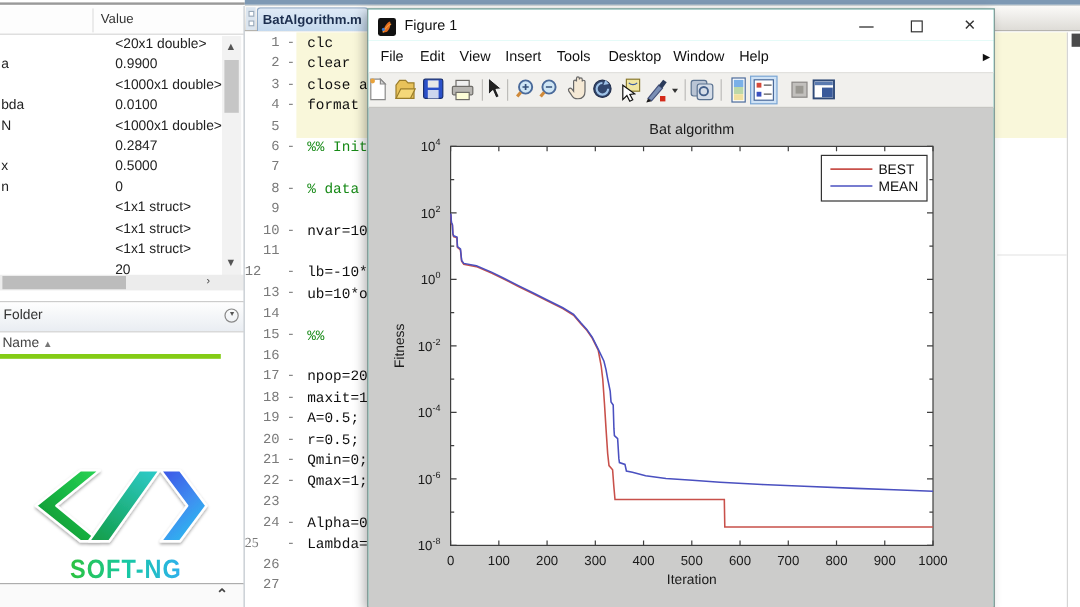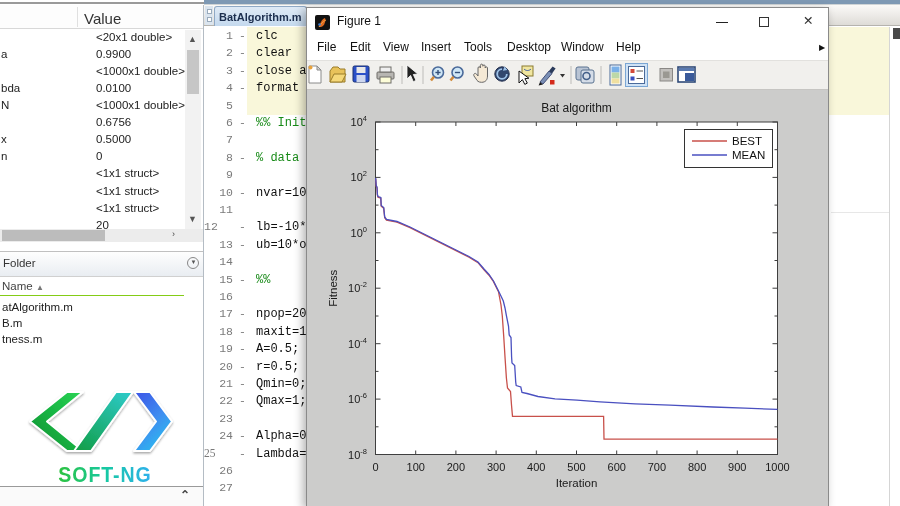--- a/index.html
+++ b/index.html
@@ -12,36 +12,36 @@
 <div id="stage">
 
   <div class="abs" style="left:0;top:0;width:204px;height:5px;background:#fff;"></div>
   <div class="abs" style="left:0;top:2px;width:204px;height:2px;background:#9a9a9a;"></div>
   <div class="abs" style="left:204px;top:0;width:696px;height:4px;background:#7e99b4;"></div>
   <div class="abs" style="left:204px;top:4px;width:696px;height:2px;background:#cfd4d6;"></div>
 
   <div class="abs" style="left:0;top:5px;width:203px;height:246px;background:#fff;">
     <div class="abs" style="left:0;top:0;width:203px;height:24px;background:#fdfdfd;border-bottom:1px solid #d8d8d8;box-sizing:border-box;">
       <div class="abs" style="left:77px;top:2px;width:1px;height:20px;background:#e0e0e0;"></div>
-      <div class="abs" style="left:84px;top:5px;font-size:15px;color:#333;">Value</div>
+      <div class="abs" style="left:84px;top:5px;font-size:11px;color:#333;">Value</div>
     </div>
     <div class="abs" style="left:0;top:25px;width:76px;height:204px;font-size:11.5px;color:#222;">
         <div style="position:absolute;top:18.1px;left:1px;">a</div>
         <div style="position:absolute;top:52.2px;left:1px;">bda</div>
         <div style="position:absolute;top:69.2px;left:1px;">N</div>
         <div style="position:absolute;top:103.3px;left:1px;">x</div>
         <div style="position:absolute;top:120.4px;left:1px;">n</div>
       </div>
     <div class="abs" style="left:84px;top:25px;width:100px;height:204px;font-size:11.5px;color:#222;margin-left:12px;">
         <div style="position:absolute;top:1.0px;left:0;">&lt;20x1 double&gt;</div>
         <div style="position:absolute;top:18.1px;left:0;">0.9900</div>
         <div style="position:absolute;top:35.1px;left:0;">&lt;1000x1 double&gt;</div>
         <div style="position:absolute;top:52.2px;left:0;">0.0100</div>
         <div style="position:absolute;top:69.2px;left:0;">&lt;1000x1 double&gt;</div>
-        <div style="position:absolute;top:86.2px;left:0;">0.6756</div>
+        <div style="position:absolute;top:86.2px;left:0;">0.2847</div>
         <div style="position:absolute;top:103.3px;left:0;">0.5000</div>
         <div style="position:absolute;top:120.4px;left:0;">0</div>
         <div style="position:absolute;top:137.4px;left:0;">&lt;1x1 struct&gt;</div>
         <div style="position:absolute;top:154.5px;left:0;">&lt;1x1 struct&gt;</div>
         <div style="position:absolute;top:171.5px;left:0;">&lt;1x1 struct&gt;</div>
         <div style="position:absolute;top:188.6px;left:0;">20</div>
       </div>
     <div class="abs" style="left:185px;top:25px;width:16px;height:200px;background:#f2f2f2;">
       <div class="abs" style="left:3px;top:4px;font-size:9px;color:#555;">▲</div>
       <div class="abs" style="left:2px;top:20px;width:12px;height:44px;background:#c6c6c6;"></div>
@@ -53,24 +53,23 @@
     </div>
   </div>
 
   <div class="abs" style="left:0;top:251px;width:203px;height:255px;background:#fff;border-top:1px solid #c0c0c0;box-sizing:border-box;">
     <div class="abs" style="left:0;top:0;width:203px;height:25px;background:linear-gradient(#fefefe,#e9edf2);border-bottom:1px solid #d0d0d0;box-sizing:border-box;">
       <div class="abs" style="left:3px;top:5px;font-size:11.5px;color:#333;">Folder</div>
       <div class="abs" style="left:187px;top:5px;width:12px;height:12px;border:1px solid #888;border-radius:50%;box-sizing:border-box;">
         <div class="abs" style="left:2.5px;top:1px;font-size:6px;color:#555;">▼</div>
       </div>
     </div>
-    <div class="abs" style="left:0;top:26px;width:184px;height:17px;border-bottom:1px solid #84cc16;">
+    <div class="abs" style="left:0;top:26px;width:184px;height:17px;border-bottom:4px solid #84cc16;">
       <div class="abs" style="left:2px;top:2px;font-size:11.5px;color:#444;">Name <span style="font-size:8px;color:#777;">▲</span></div>
     </div>
-    <div class="abs" style="left:2px;top:47px;font-size:11.5px;color:#222;line-height:16px;">atAlgorithm.m<br>B.m<br>tness.m</div>
 
     <div class="abs" style="left:27px;top:138px;">
       <svg width="150" height="112" viewBox="0 0 150 112">
         <defs>
           <linearGradient id="g1" x1="0" y1="1" x2="1" y2="0">
             <stop offset="0" stop-color="#0b8c2f"></stop>
               <stop offset="0.5" stop-color="#16b342"></stop>
               <stop offset="1" stop-color="#2bd455"></stop>
           </linearGradient>
           <linearGradient id="g2" x1="0.2" y1="1" x2="0.8" y2="0">

